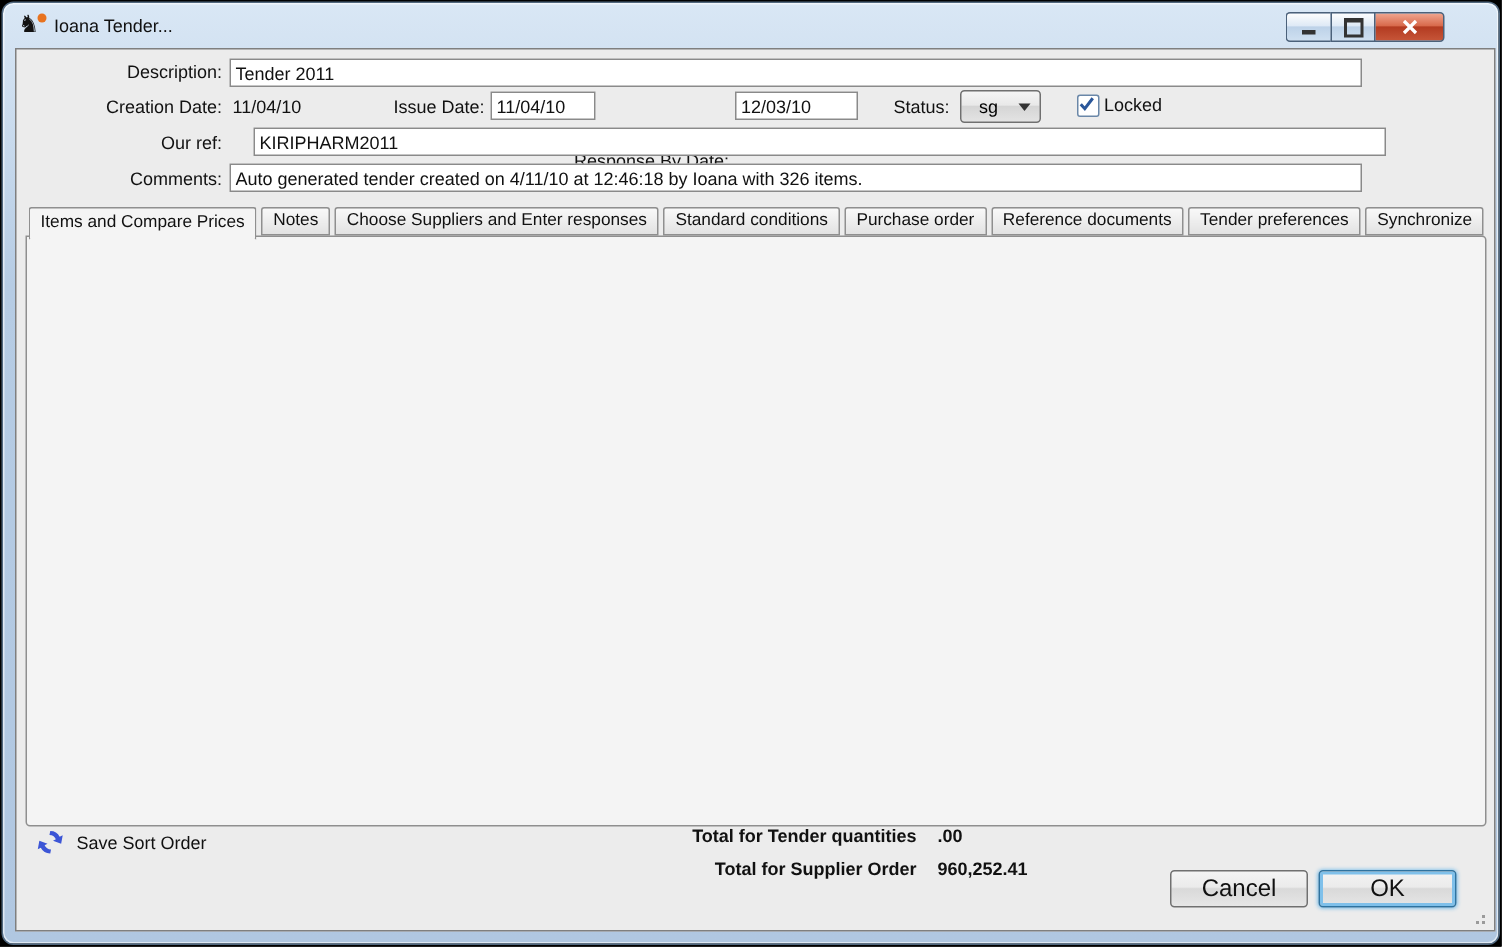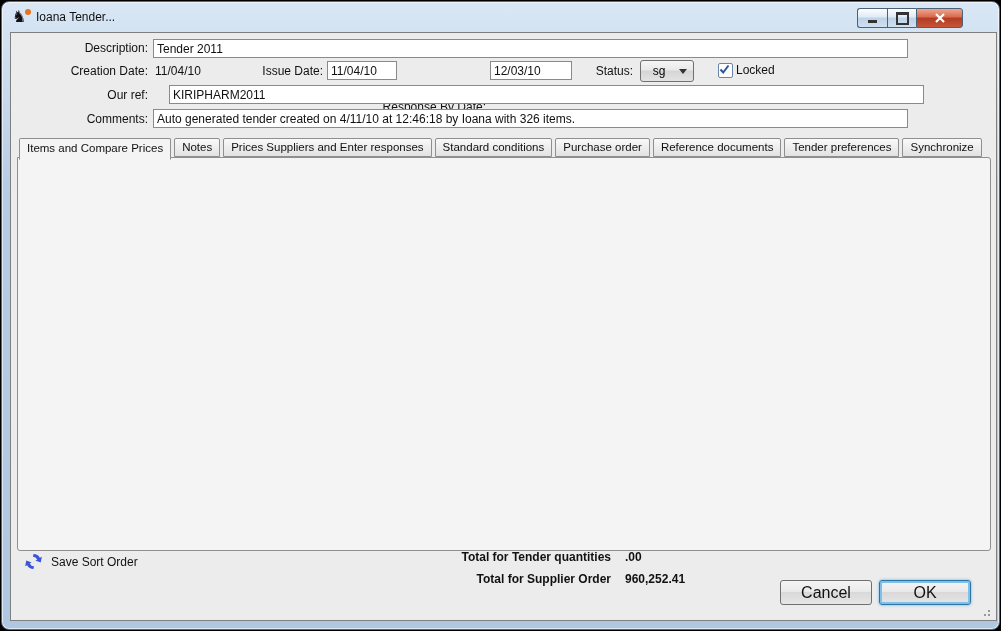--- a/index.html
+++ b/index.html
@@ -136,21 +136,21 @@
 
       <div class="flabel" style="left:0;top:53px;width:137px;">Our ref:</div>
       <input class="tinput" style="left: 158px; top: 52px; width: 747px;" value="KIRIPHARM2011">
 
       <div class="flabel" style="left:0;top:77px;width:137px;">Comments:</div>
       <input class="tinput" style="left: 142px; top: 76px; width: 747px;" value="Auto generated tender created on 4/11/10 at 12:46:18 by Ioana with 326 items.">
 
       <div class="tabbar">
           <span class="tab active">Items and Compare Prices</span>
           <span class="tab">Notes</span>
-          <span class="tab">Prices Suppliers and Enter responses</span>
+          <span class="tab">Choose Suppliers and Enter responses</span>
           <span class="tab">Standard conditions</span>
           <span class="tab">Purchase order</span>
           <span class="tab">Reference documents</span>
           <span class="tab">Tender preferences</span>
           <span class="tab">Synchronize</span>
         </div>
       <div class="panel"></div>
 
       <div class="toolbtn" style="left:30px;top:132px;">
         <div class="ic">

